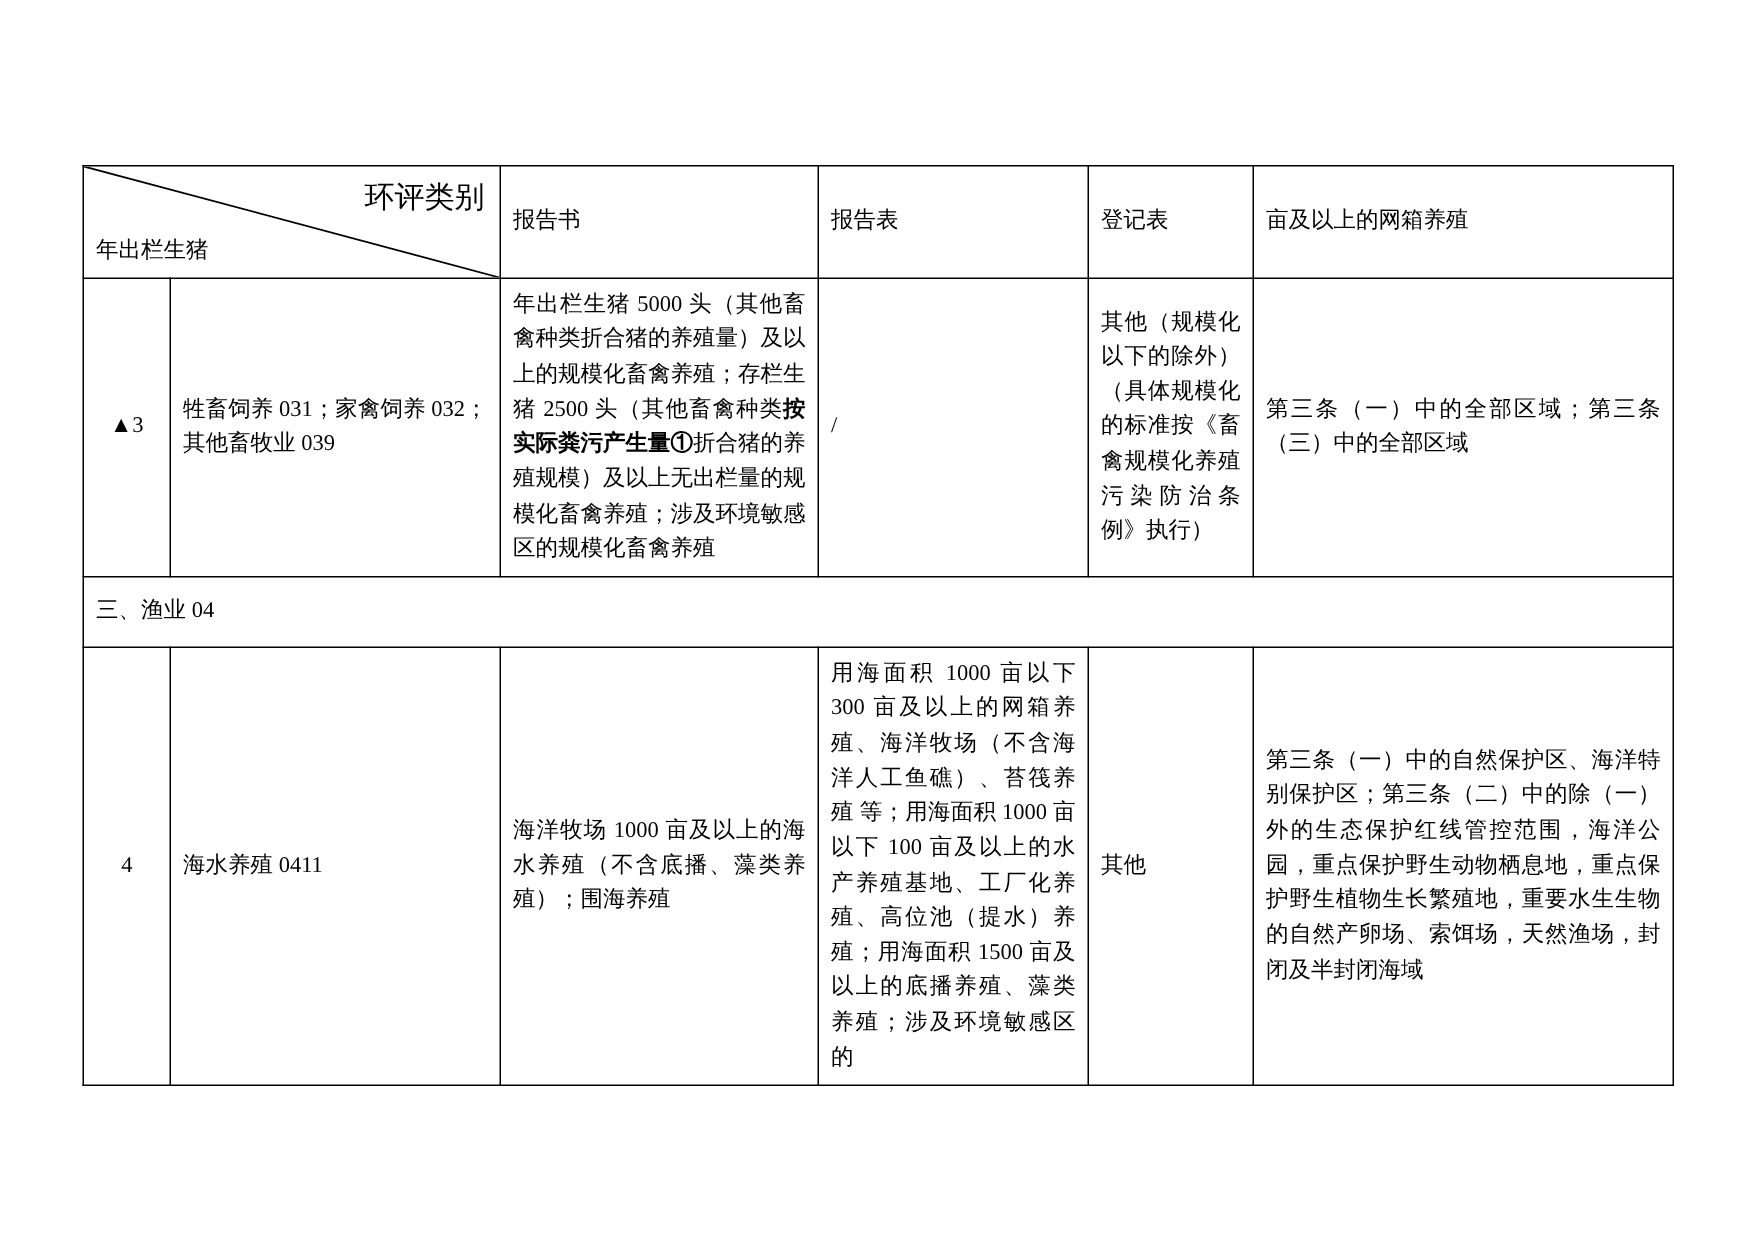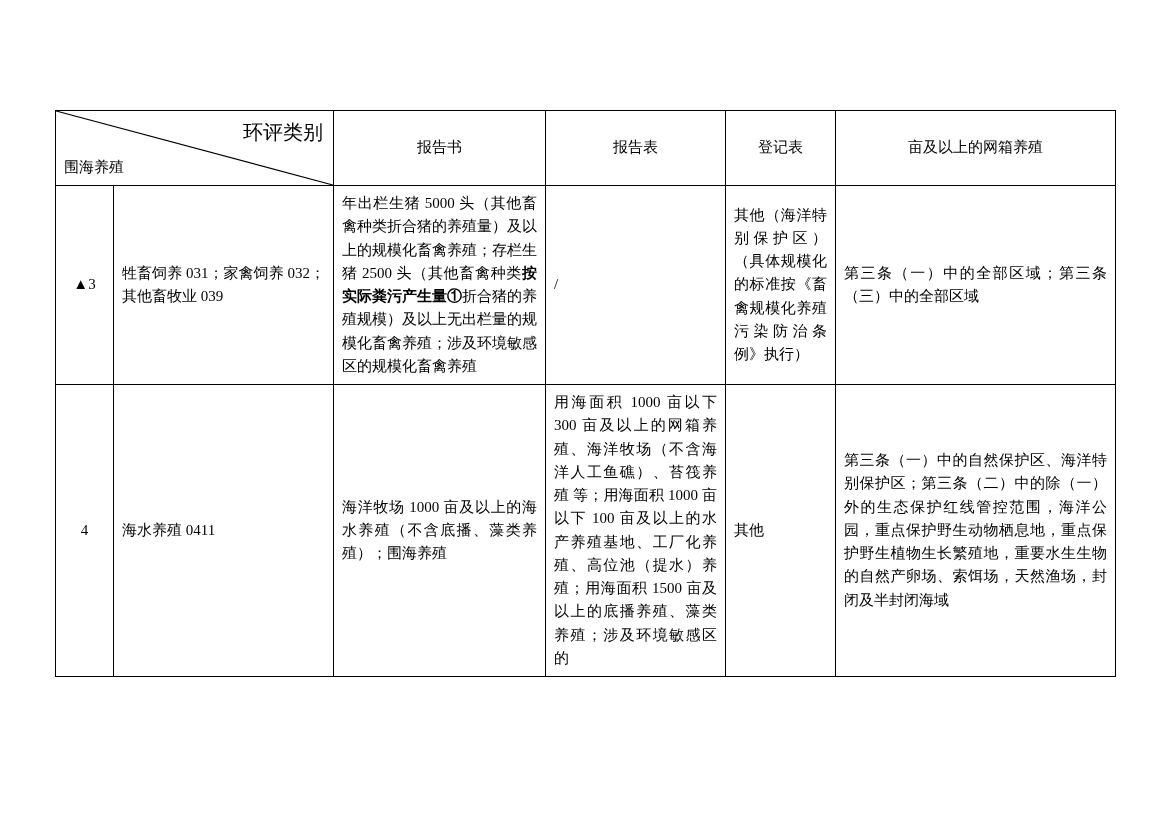--- a/index.html
+++ b/index.html
@@ -41,21 +41,20 @@
   }
   
   col.c-num   { width: 58px; }
   col.c-cat   { width: 220px; }
   col.c-rep   { width: 212px; }
   col.c-form  { width: 180px; }
   col.c-reg   { width: 110px; }
   col.c-mean  { width: 280px; }
 
   .hdr-cell {
-    text-align: center;
     height: 62px;
     font-family: Liberation Serif, serif;
   }
   .corner {
     position: relative;
     padding: 0;
     height: 62px;
     overflow: hidden;
   }
   .corner .diag {
@@ -117,42 +116,45 @@
         <col class="c-form">
         <col class="c-reg">
         <col class="c-mean">
       </colgroup>
       <thead>
         <tr>
           <td class="corner" colspan="2">
             <svg class="diag" viewBox="0 0 278 62" preserveAspectRatio="none">
               <line x1="0" y1="0" x2="278" y2="62" stroke="#000000" stroke-width="1"></line>
             </svg>
-            <span class="lbl-left">围海养殖</span>
+            <span class="lbl-left">年出栏生猪</span>
             <span class="lbl-right">环评类别</span>
           </td>
           <td class="hdr-cell">报告书</td>
           <td class="hdr-cell">报告表</td>
           <td class="hdr-cell">登记表</td>
           <td class="hdr-cell">亩及以上的网箱养殖</td>
         </tr>
       </thead>
       <tbody>
 
         <tr>
           <td class="num-cell">▲3</td>
           <td class="c-left just">牲畜饲养 031；家禽饲养 032；其他畜牧业 039</td>
           <td class="just">
               <span class="cell-text"><span>年出栏生猪 5000 头（其他畜禽种类折合猪的养殖量）及以上的规模化畜禽养殖；存栏生猪 2500 头（其他畜禽种类</span><span class="bold-run">按实际粪污产生量①</span><span>折合猪的养殖规模）及以上无出栏量的规模化畜禽养殖；涉及环境敏感区的规模化畜禽养殖</span></span>
             </td>
           <td class="c-left">/</td>
-          <td class="just">其他（海洋特别保护区）（具体规模化的标准按《畜禽规模化养殖污染防治条例》执行）</td>
+          <td class="just">其他（规模化以下的除外）（具体规模化的标准按《畜禽规模化养殖污染防治条例》执行）</td>
           <td class="just">第三条（一）中的全部区域；第三条（三）中的全部区域</td>
         </tr>
 
+        <tr class="section-row">
+          <td colspan="6">三、渔业 04</td>
+        </tr>
 
         <tr>
           <td class="num-cell">4</td>
           <td class="c-left just">海水养殖 0411</td>
           <td class="just">海洋牧场 1000 亩及以上的海水养殖（不含底播、藻类养殖）；围海养殖</td>
           <td class="just">用海面积 1000 亩以下 300 亩及以上的网箱养殖、海洋牧场（不含海洋人工鱼礁）、苔筏养殖 等；用海面积 1000 亩以下 100 亩及以上的水产养殖基地、工厂化养殖、高位池（提水）养殖；用海面积 1500 亩及以上的底播养殖、藻类养殖；涉及环境敏感区的</td>
           <td class="c-left">其他</td>
           <td class="just">第三条（一）中的自然保护区、海洋特别保护区；第三条（二）中的除（一）外的生态保护红线管控范围，海洋公园，重点保护野生动物栖息地，重点保护野生植物生长繁殖地，重要水生生物的自然产卵场、索饵场，天然渔场，封闭及半封闭海域</td>
         </tr>
       </tbody>

